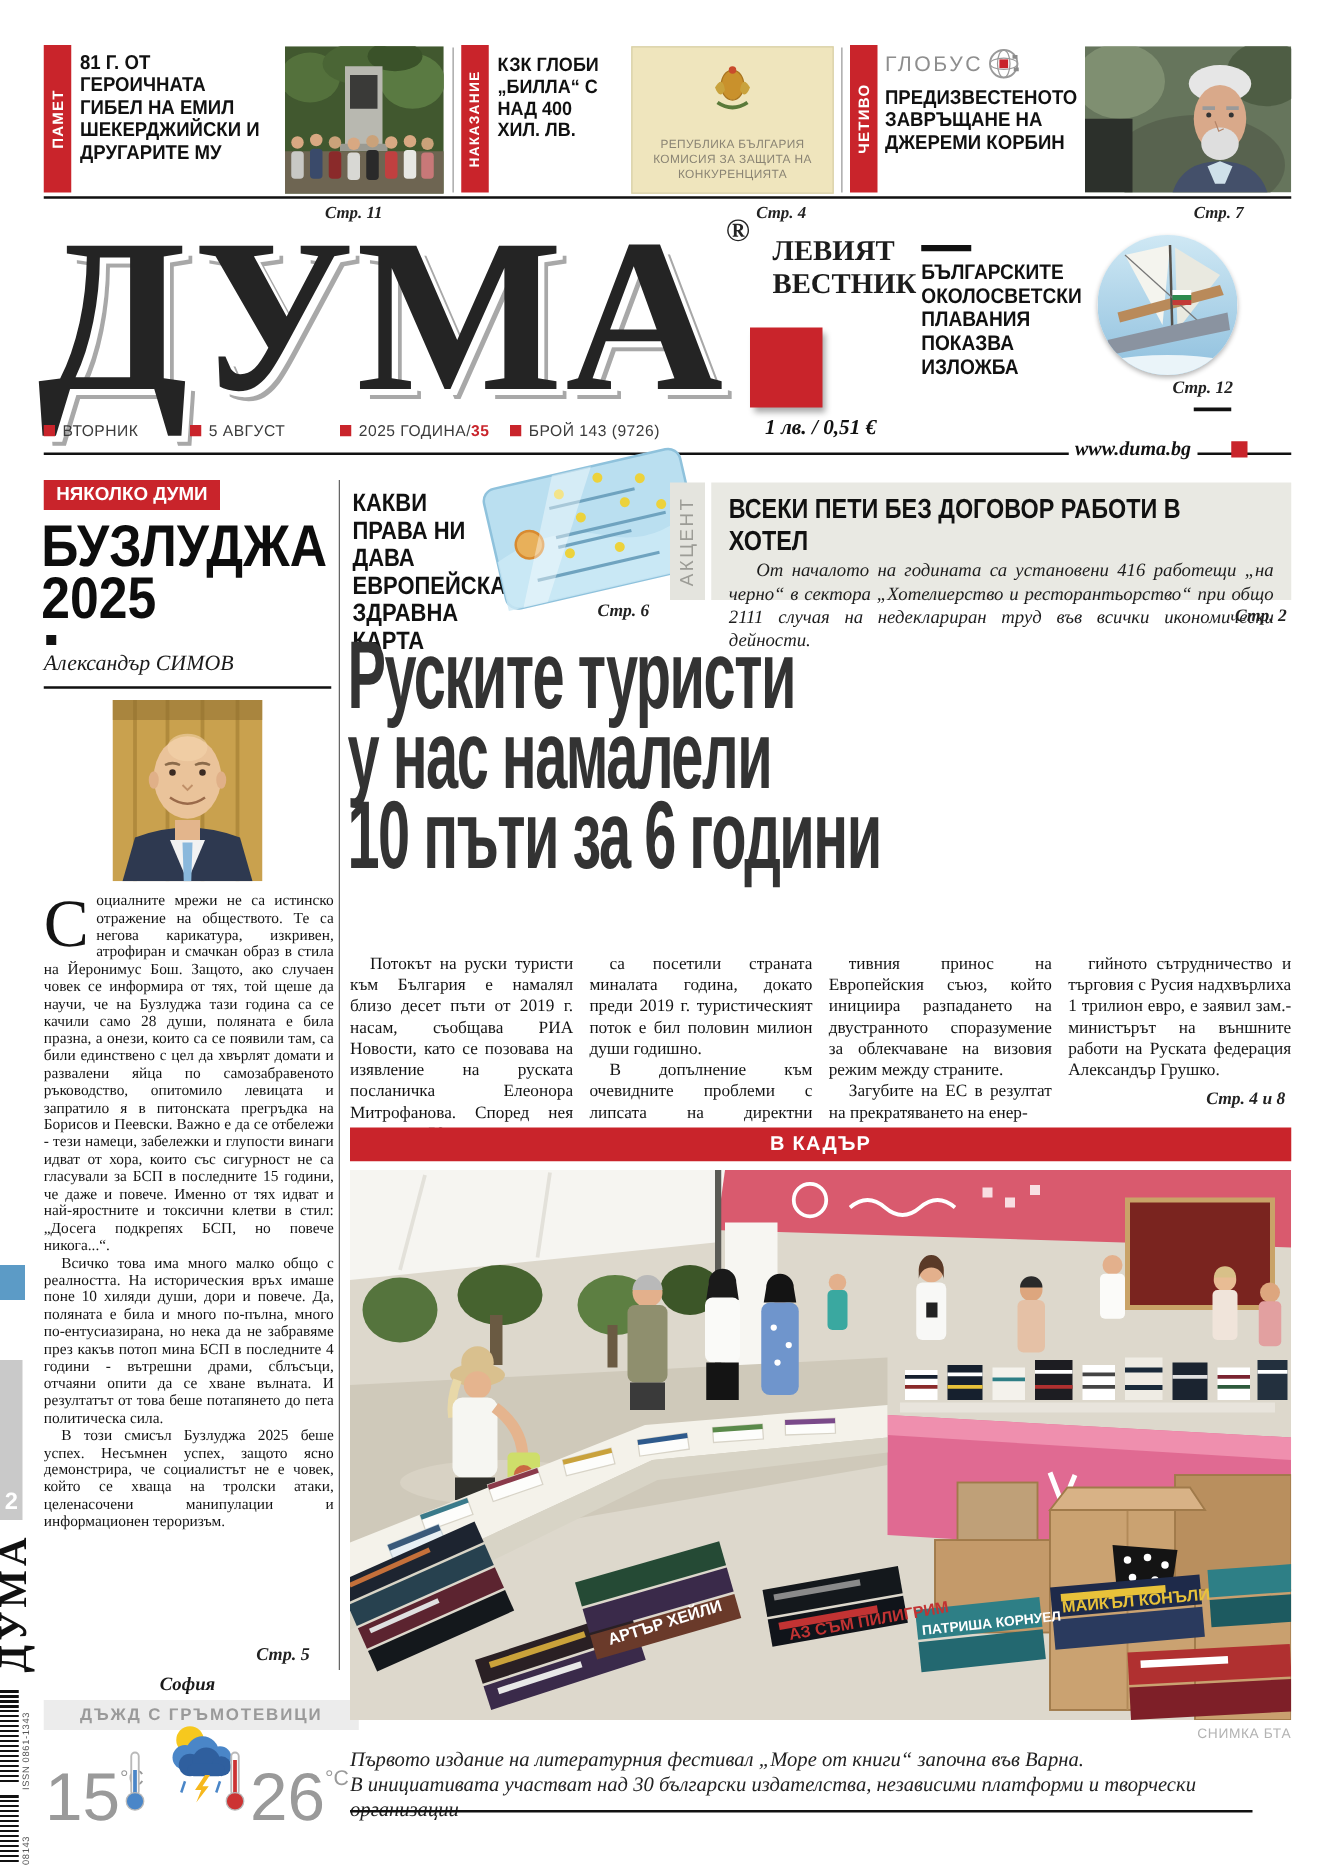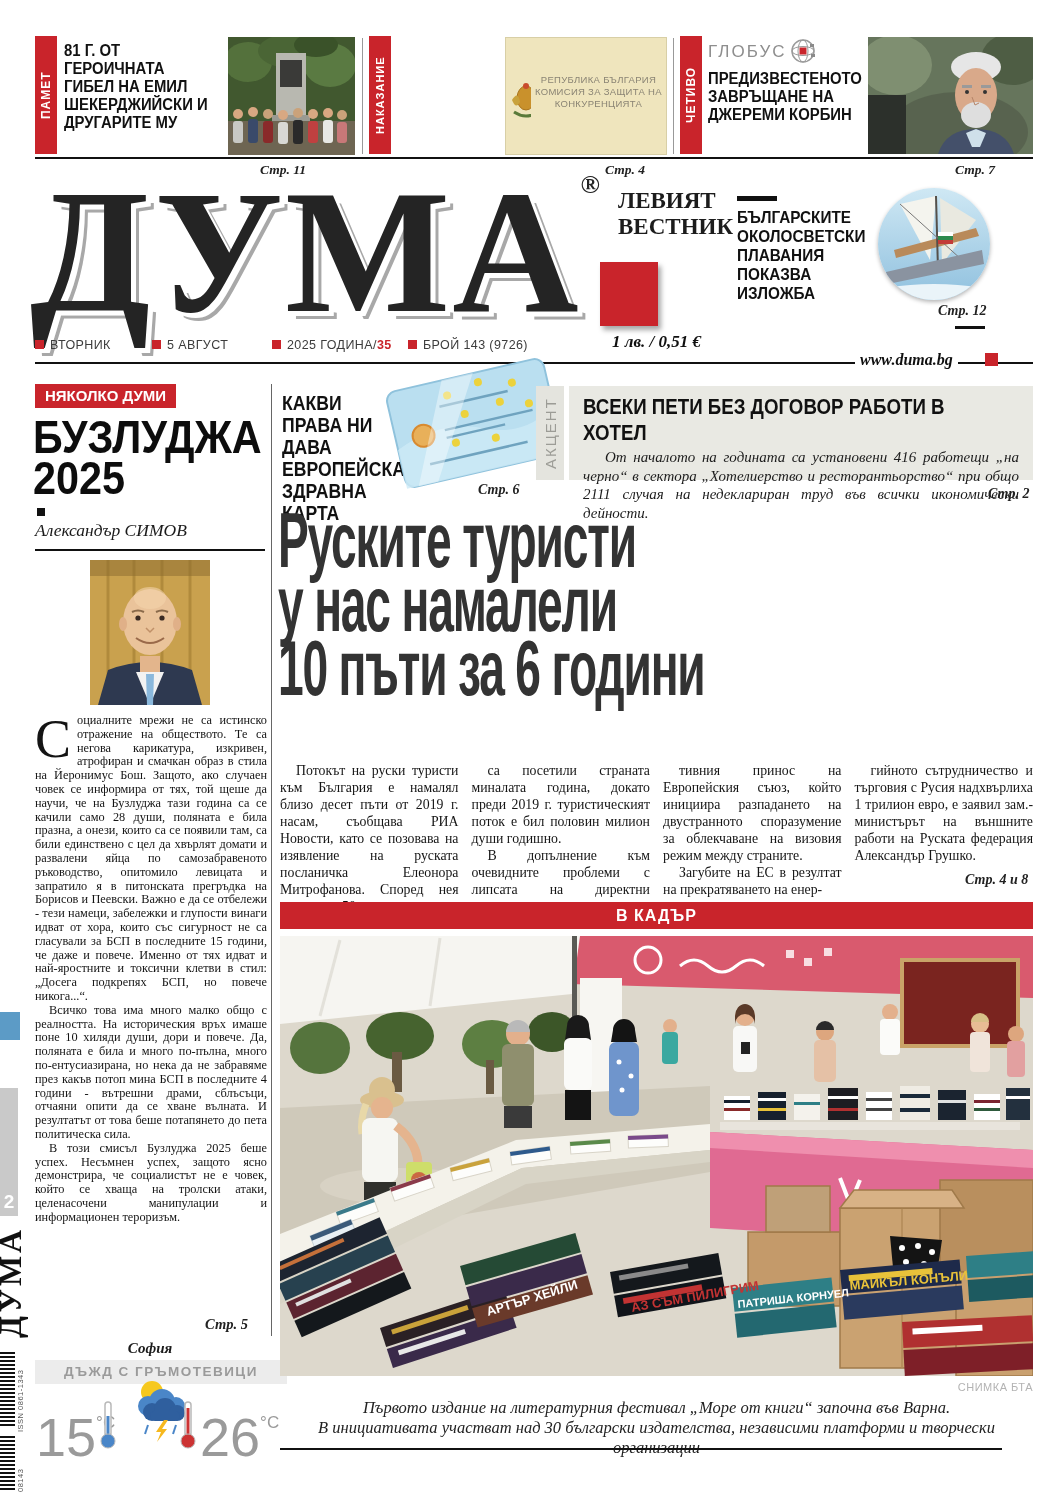--- a/index.html
+++ b/index.html
@@ -25,21 +25,21 @@
   .opinion-body p.dropcap{text-indent:0;}
   .opinion-body p.dropcap::first-letter{float:left;font-size:54px;line-height:44px;padding:3px 6px 0 0;}
   .headline{font-family:"Liberation Sans",sans-serif;font-weight:bold;font-size:77px;line-height:64px;
         letter-spacing:-2px;color:#333;}
   .subhead{font-family:"Liberation Sans",sans-serif;font-size:26px;color:#444;}
   .bodycols{display:flex;gap:13px;}
   .bodycols .col{flex:1;font-size:13.8px;line-height:17px;text-align:justify;color:#141414;}
   .bodycols .col p{margin:0;text-indent:16px;}
   .kadar{background:#c9242b;color:#fff;font-family:"Liberation Sans",sans-serif;font-weight:bold;
         font-size:16px;letter-spacing:1px;text-align:center;line-height:27px;}
-  .caption{font-style:italic;font-size:16.5px;line-height:20px;color:#222;text-align:center;}
+  .caption{font-style:italic;font-size:16.5px;line-height:20px;color:#222;}
   .credit{font-family:"Liberation Sans",sans-serif;font-size:11px;color:#b3b3b3;letter-spacing:.5px;}
   .akc-box{background:#e9e9e3;}
   .akc-label{writing-mode:vertical-rl;transform:rotate(180deg);color:#9c9c96;background:#e4e4de;
         font-family:"Liberation Sans",sans-serif;font-size:15px;letter-spacing:2px;
         display:flex;align-items:center;justify-content:center;width:28px;}
   .akc-title{font-family:"Liberation Sans",sans-serif;font-weight:bold;font-size:22px;color:#111;}
   .akc-text{font-style:italic;font-size:15px;line-height:18.5px;text-align:justify;color:#1c1c1c;}
   .akc-text p{margin:0;text-indent:22px;}
   .weatherbox{background:#ececec;color:#9a9a9a;font-family:"Liberation Sans",sans-serif;font-weight:bold;
         font-size:13.5px;letter-spacing:1.5px;text-align:center;line-height:24px;}
@@ -47,21 +47,21 @@
   .wunit{font-size:17px;vertical-align:28px;}
   .graybar{background:#c9c9c9;}
   .vword{writing-mode:vertical-rl;transform:rotate(180deg);font-weight:bold;font-size:32px;letter-spacing:3px;color:#111;}
   .barcode{background:repeating-linear-gradient(180deg,#111 0 2px,#fff 2px 4px);}
   .issn{writing-mode:vertical-rl;transform:rotate(180deg);font-family:"Liberation Sans",sans-serif;
         font-size:7.5px;color:#555;letter-spacing:.5px;}
   .tagline{font-weight:bold;font-size:23px;line-height:1.15;color:#1c1c1c;}
   .price{font-weight:bold;font-style:italic;font-size:17px;color:#111;}
   .site{font-weight:bold;font-style:italic;font-size:16px;background:#fff;padding:0 5px;color:#111;}
   .globus{font-family:"Liberation Sans",sans-serif;font-size:17px;color:#8e8e8e;letter-spacing:2px;}
-  .plaque{background:#efe5bd;border:1px solid #d8cfa6;display:flex;flex-direction:row;
+  .plaque{background:#efe5bd;border:1px solid #d8cfa6;display:flex;flex-direction:column;
         align-items:center;justify-content:flex-end;text-align:center;}
   .plaque .ptxt{font-family:"Liberation Sans",sans-serif;color:#8a8474;font-size:9.5px;line-height:1.25;
         letter-spacing:.3px;padding-bottom:8px;}
 </style>
 </head>
 <body>
 
 <div class="page">
 
   <div class="abs vtag" style="left:35px;top:36px;height:118px;">ПАМЕТ</div>
@@ -110,20 +110,21 @@
             <circle cy="-7" r="5" fill="#caa27a"></circle>
             <rect x="-5" width="10" height="21" rx="3" fill="#c87878"></rect>
           </g>
       </g>
     </svg>
   </div>
 
   <div class="abs" style="left:362px;top:38px;width:1px;height:116px;background:#999;"></div>
 
   <div class="abs vtag" style="left:369px;top:36px;height:118px;font-size:11px;">НАКАЗАНИЕ</div>
+  <div class="abs teaser-title" style="left:398px;top:44px;width:102px;font-size:15.5px;"><span class="cond" style="--sx:.93;">КЗК ГЛОБИ „БИЛЛА“ С НАД 400 ХИЛ. ЛВ.</span></div>
   <div class="abs plaque" style="left:505px;top:37px;width:160px;height:116px;">
     <svg width="40" height="46" style="margin-top:10px;">
       <ellipse cx="20" cy="20" rx="9" ry="12" fill="#c9912c" stroke="#a8741e"></ellipse>
       <circle cx="20" cy="8" r="3" fill="#c94b2c"></circle>
       <path d="M6,22 Q12,12 14,24 Q10,32 6,22" fill="#c9a23c"></path>
       <path d="M34,22 Q28,12 26,24 Q30,32 34,22" fill="#c9a23c"></path>
       <path d="M8,34 Q20,42 32,34" stroke="#5a7a3a" stroke-width="3" fill="none"></path>
     </svg>
     <div style="flex:1"></div>
     <div class="ptxt">

